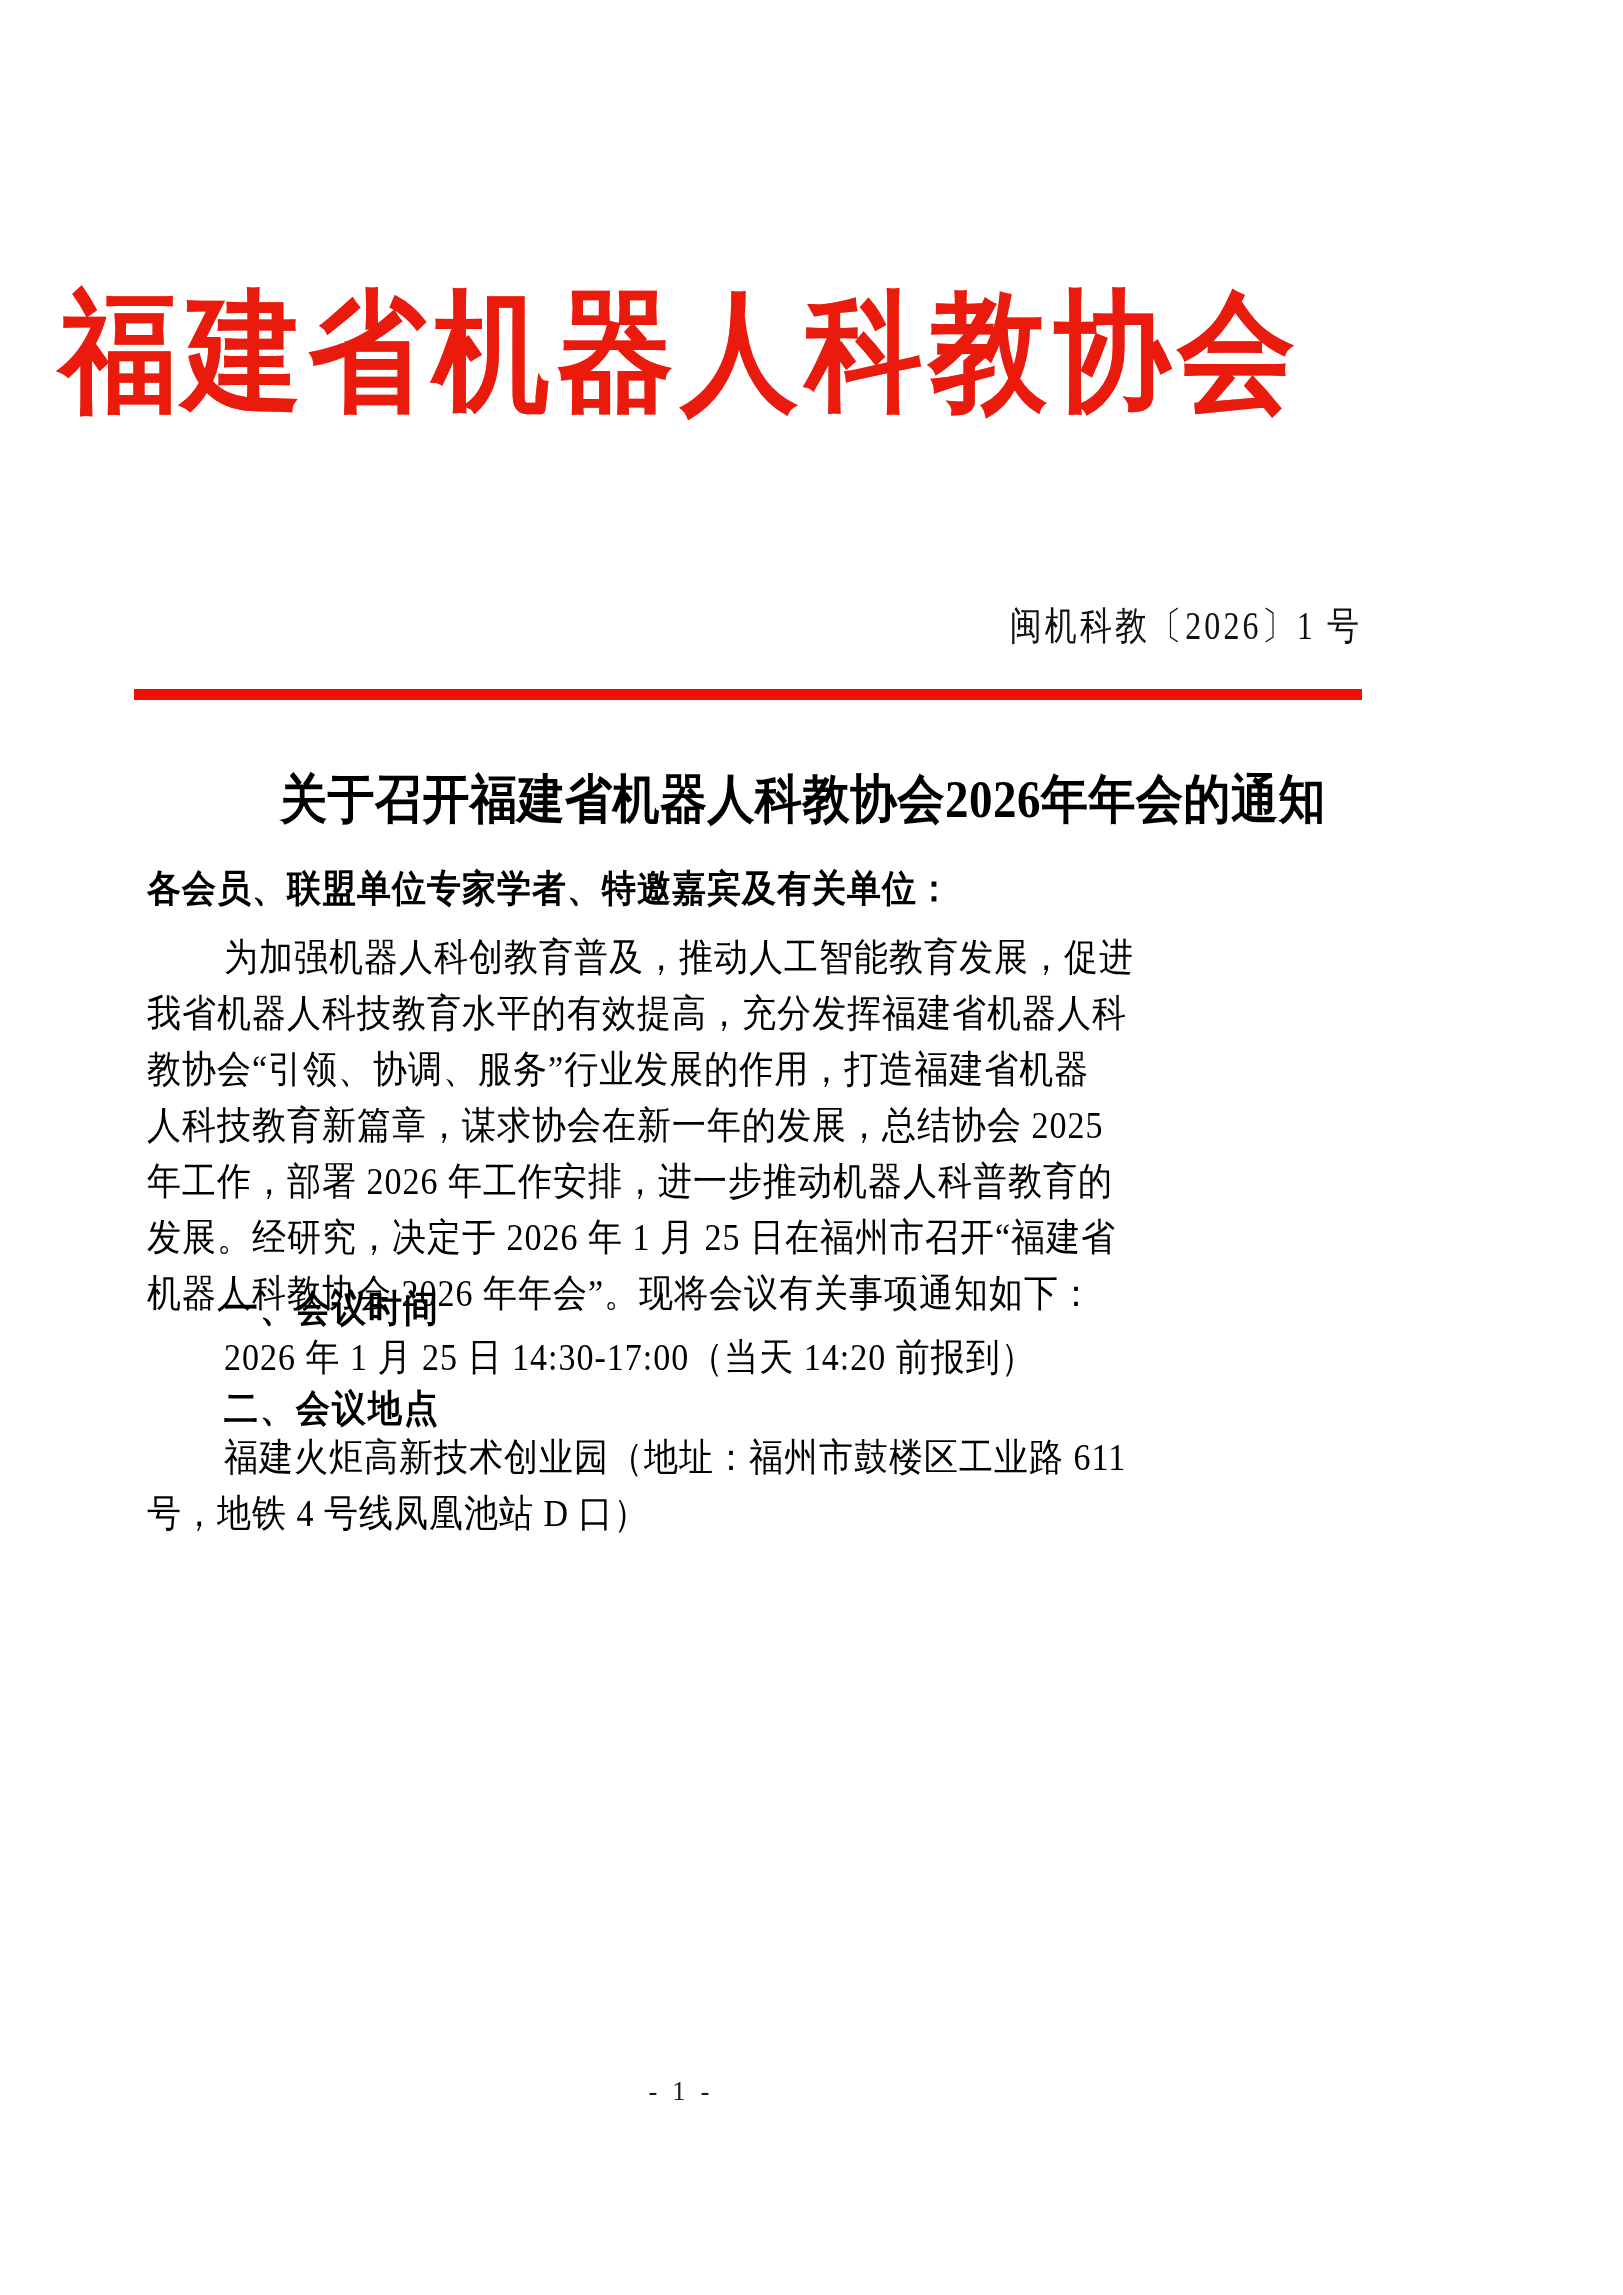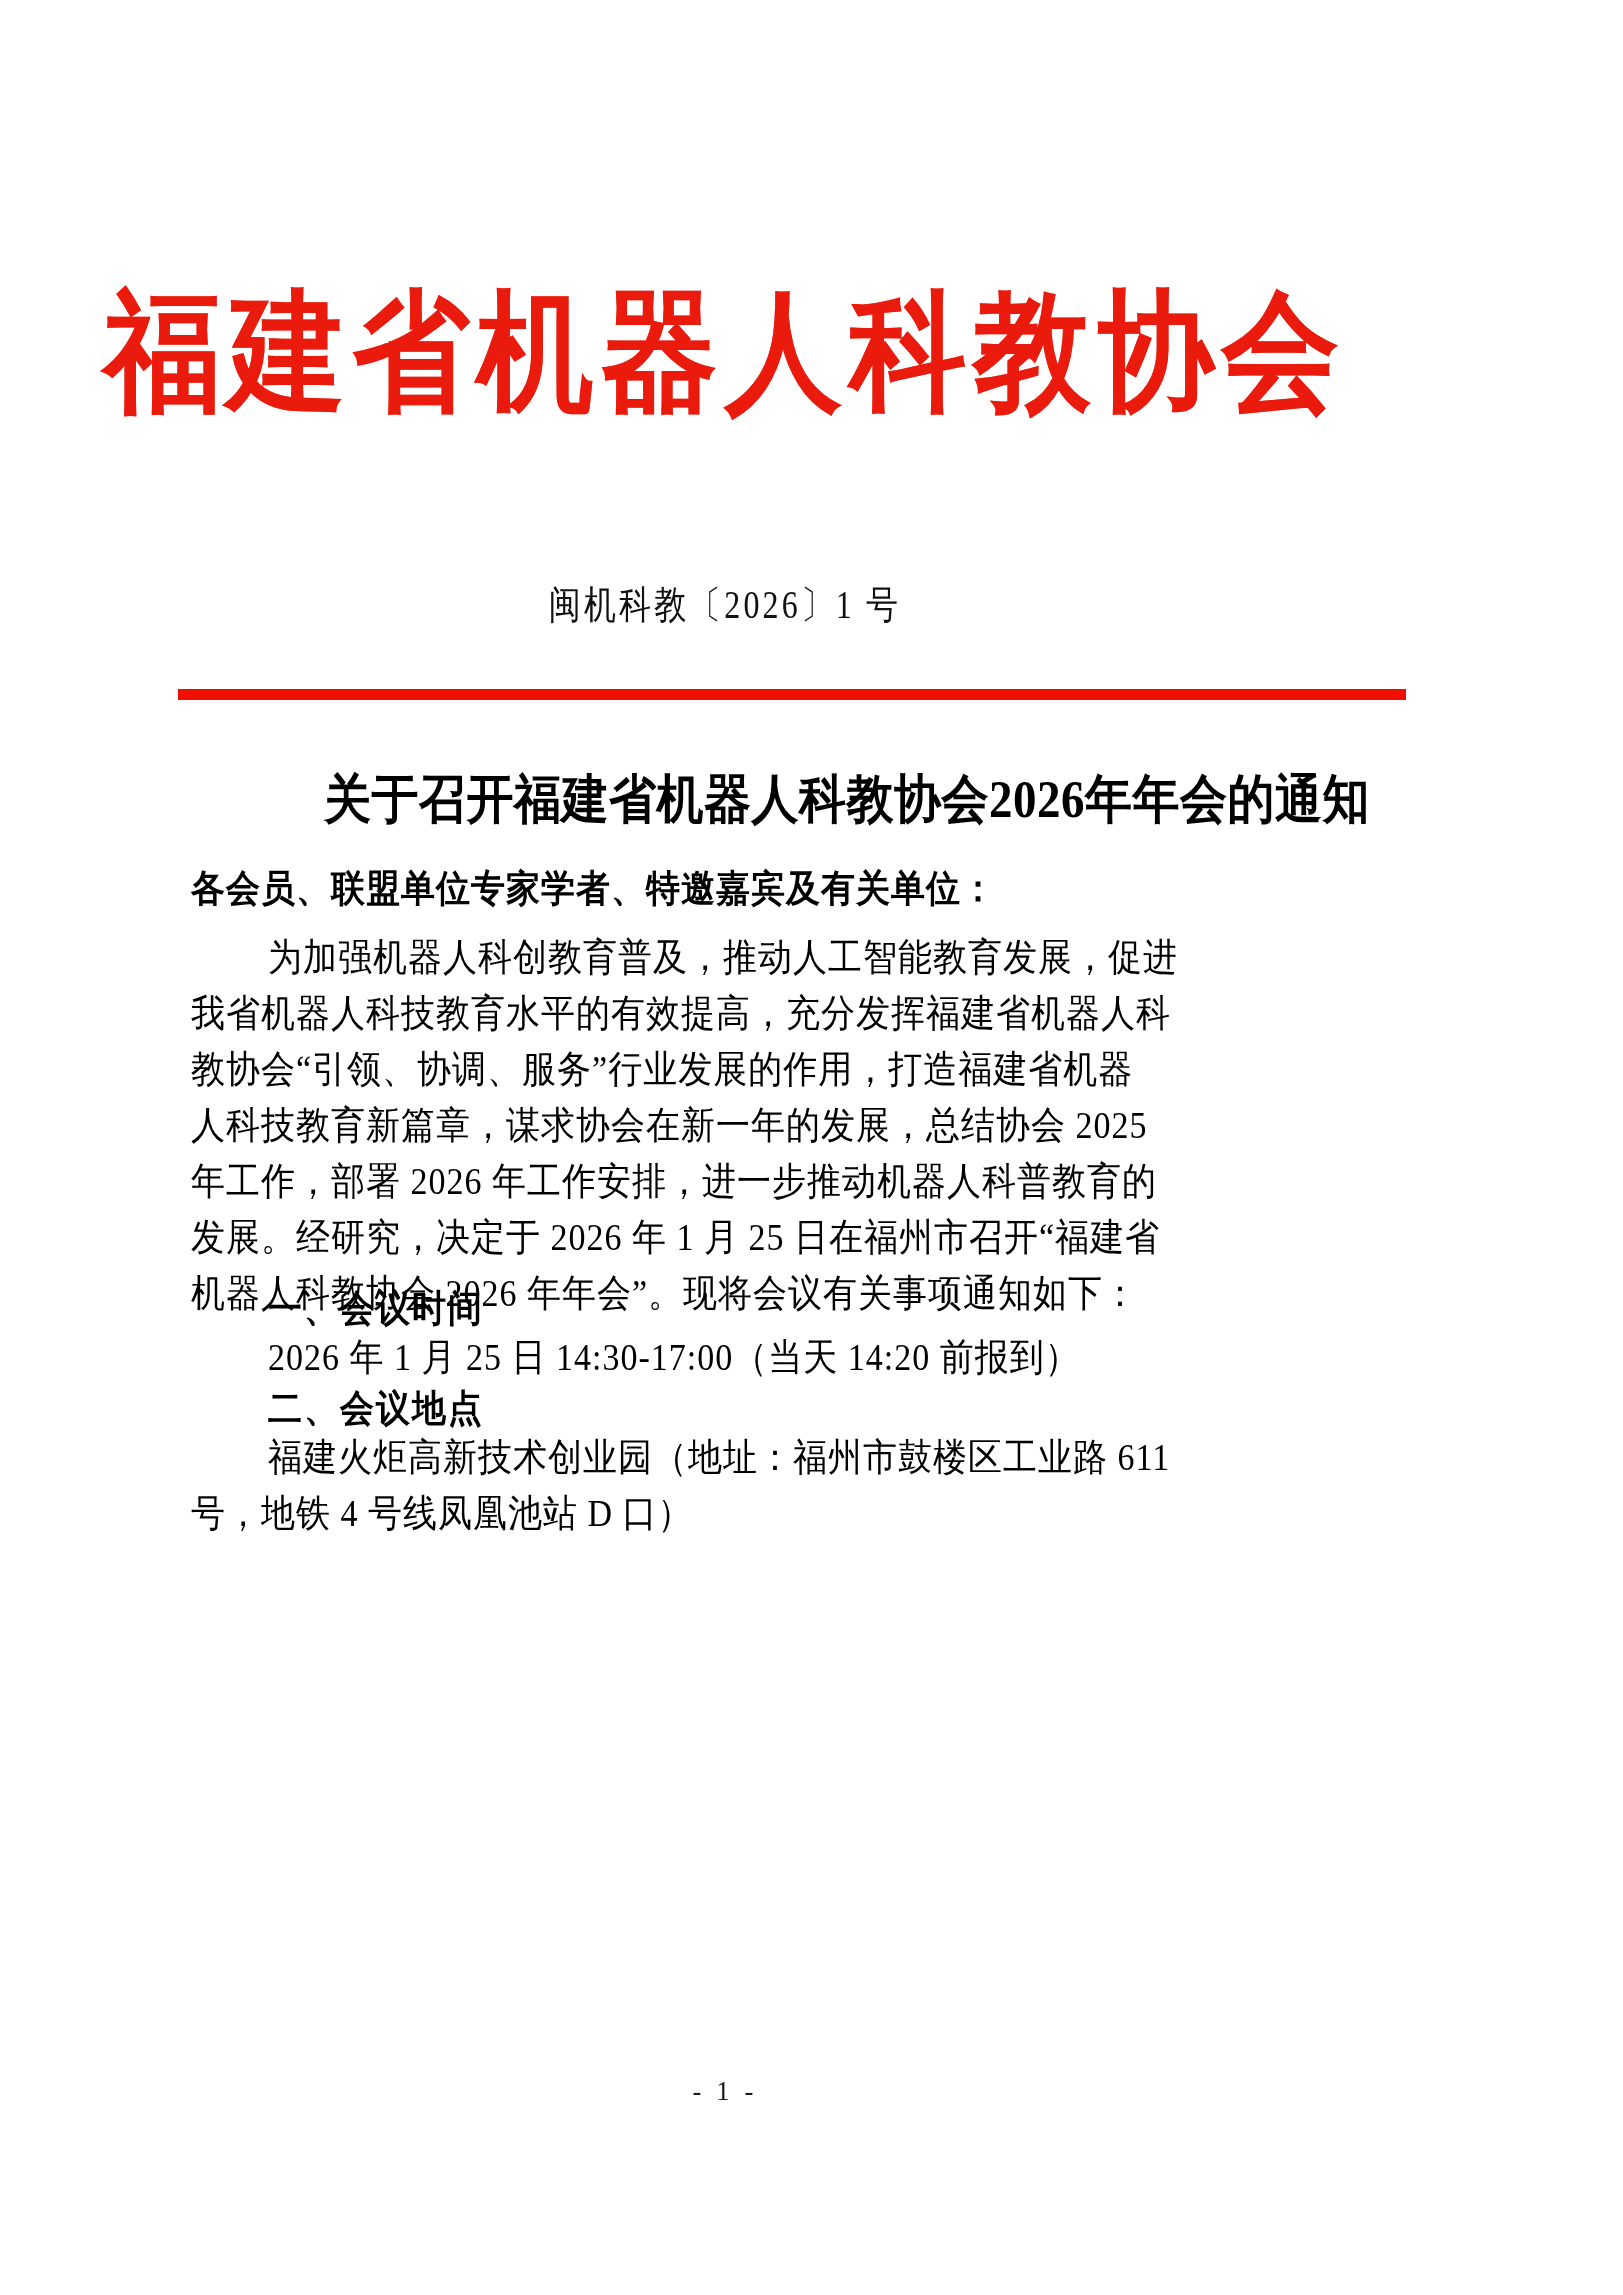--- a/index.html
+++ b/index.html
@@ -12,21 +12,20 @@
     color: #000000;
   }
 
   .page {
     position: relative;
     width: 1362px;
     height: 2295px;
     background: #ffffff;
     overflow: hidden;
     box-sizing: border-box;
-    margin-left: 44px;
   }
 
   
   .letterhead {
     position: absolute;
     left: 0;
     top: 286px;
     width: 100%;
     text-align: center;
     line-height: 1;
@@ -41,23 +40,23 @@
     transform: scaleY(1.12);
     transform-origin: center top;
     white-space: nowrap;
     text-shadow: 0 0 0.5px rgba(234,27,12,0.6);
   }
 
   
   .doc-number {
     position: absolute;
     left: 0;
-    top: 584px;
+    top: 605px;
     width: 100%;
-    text-align: center;
+    text-align: right;
   }
   .doc-number span {
     font-family: "Liberation Serif", "DejaVu Serif", serif;
     font-size: 32px;
     letter-spacing: 3.1px;
     color: #111111;
     transform: scaleY(1.22);
     display: inline-block;
   }
 

